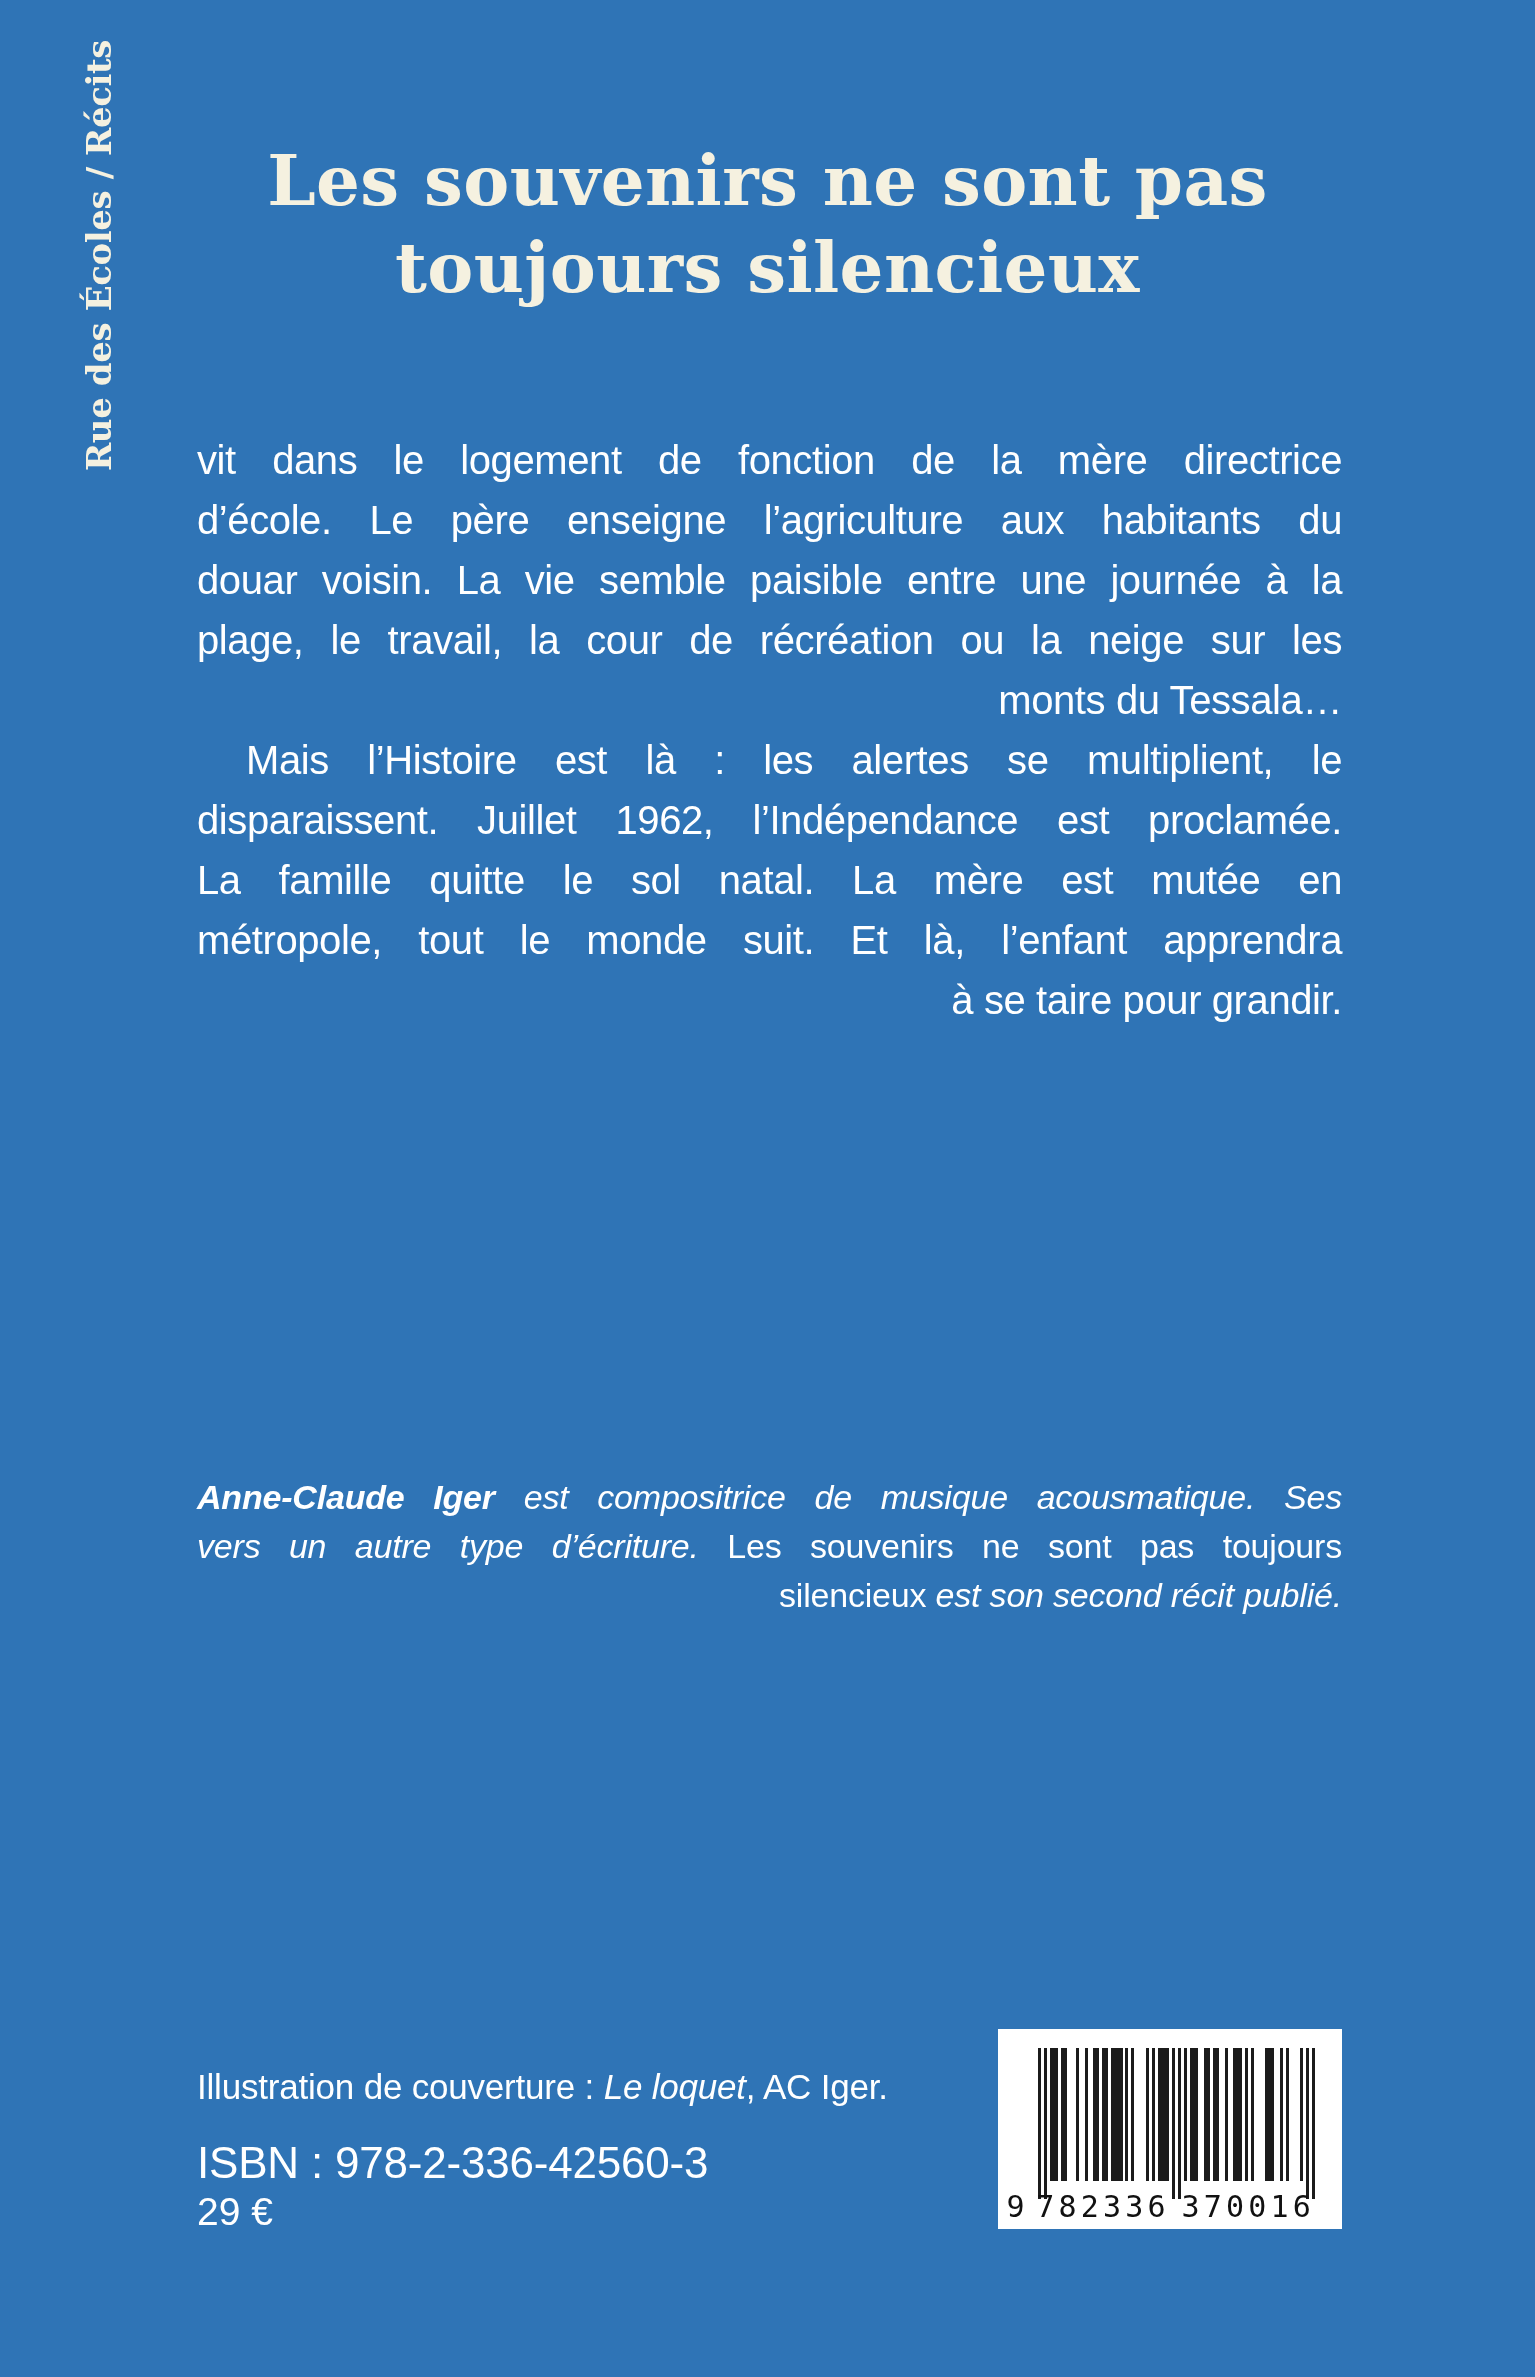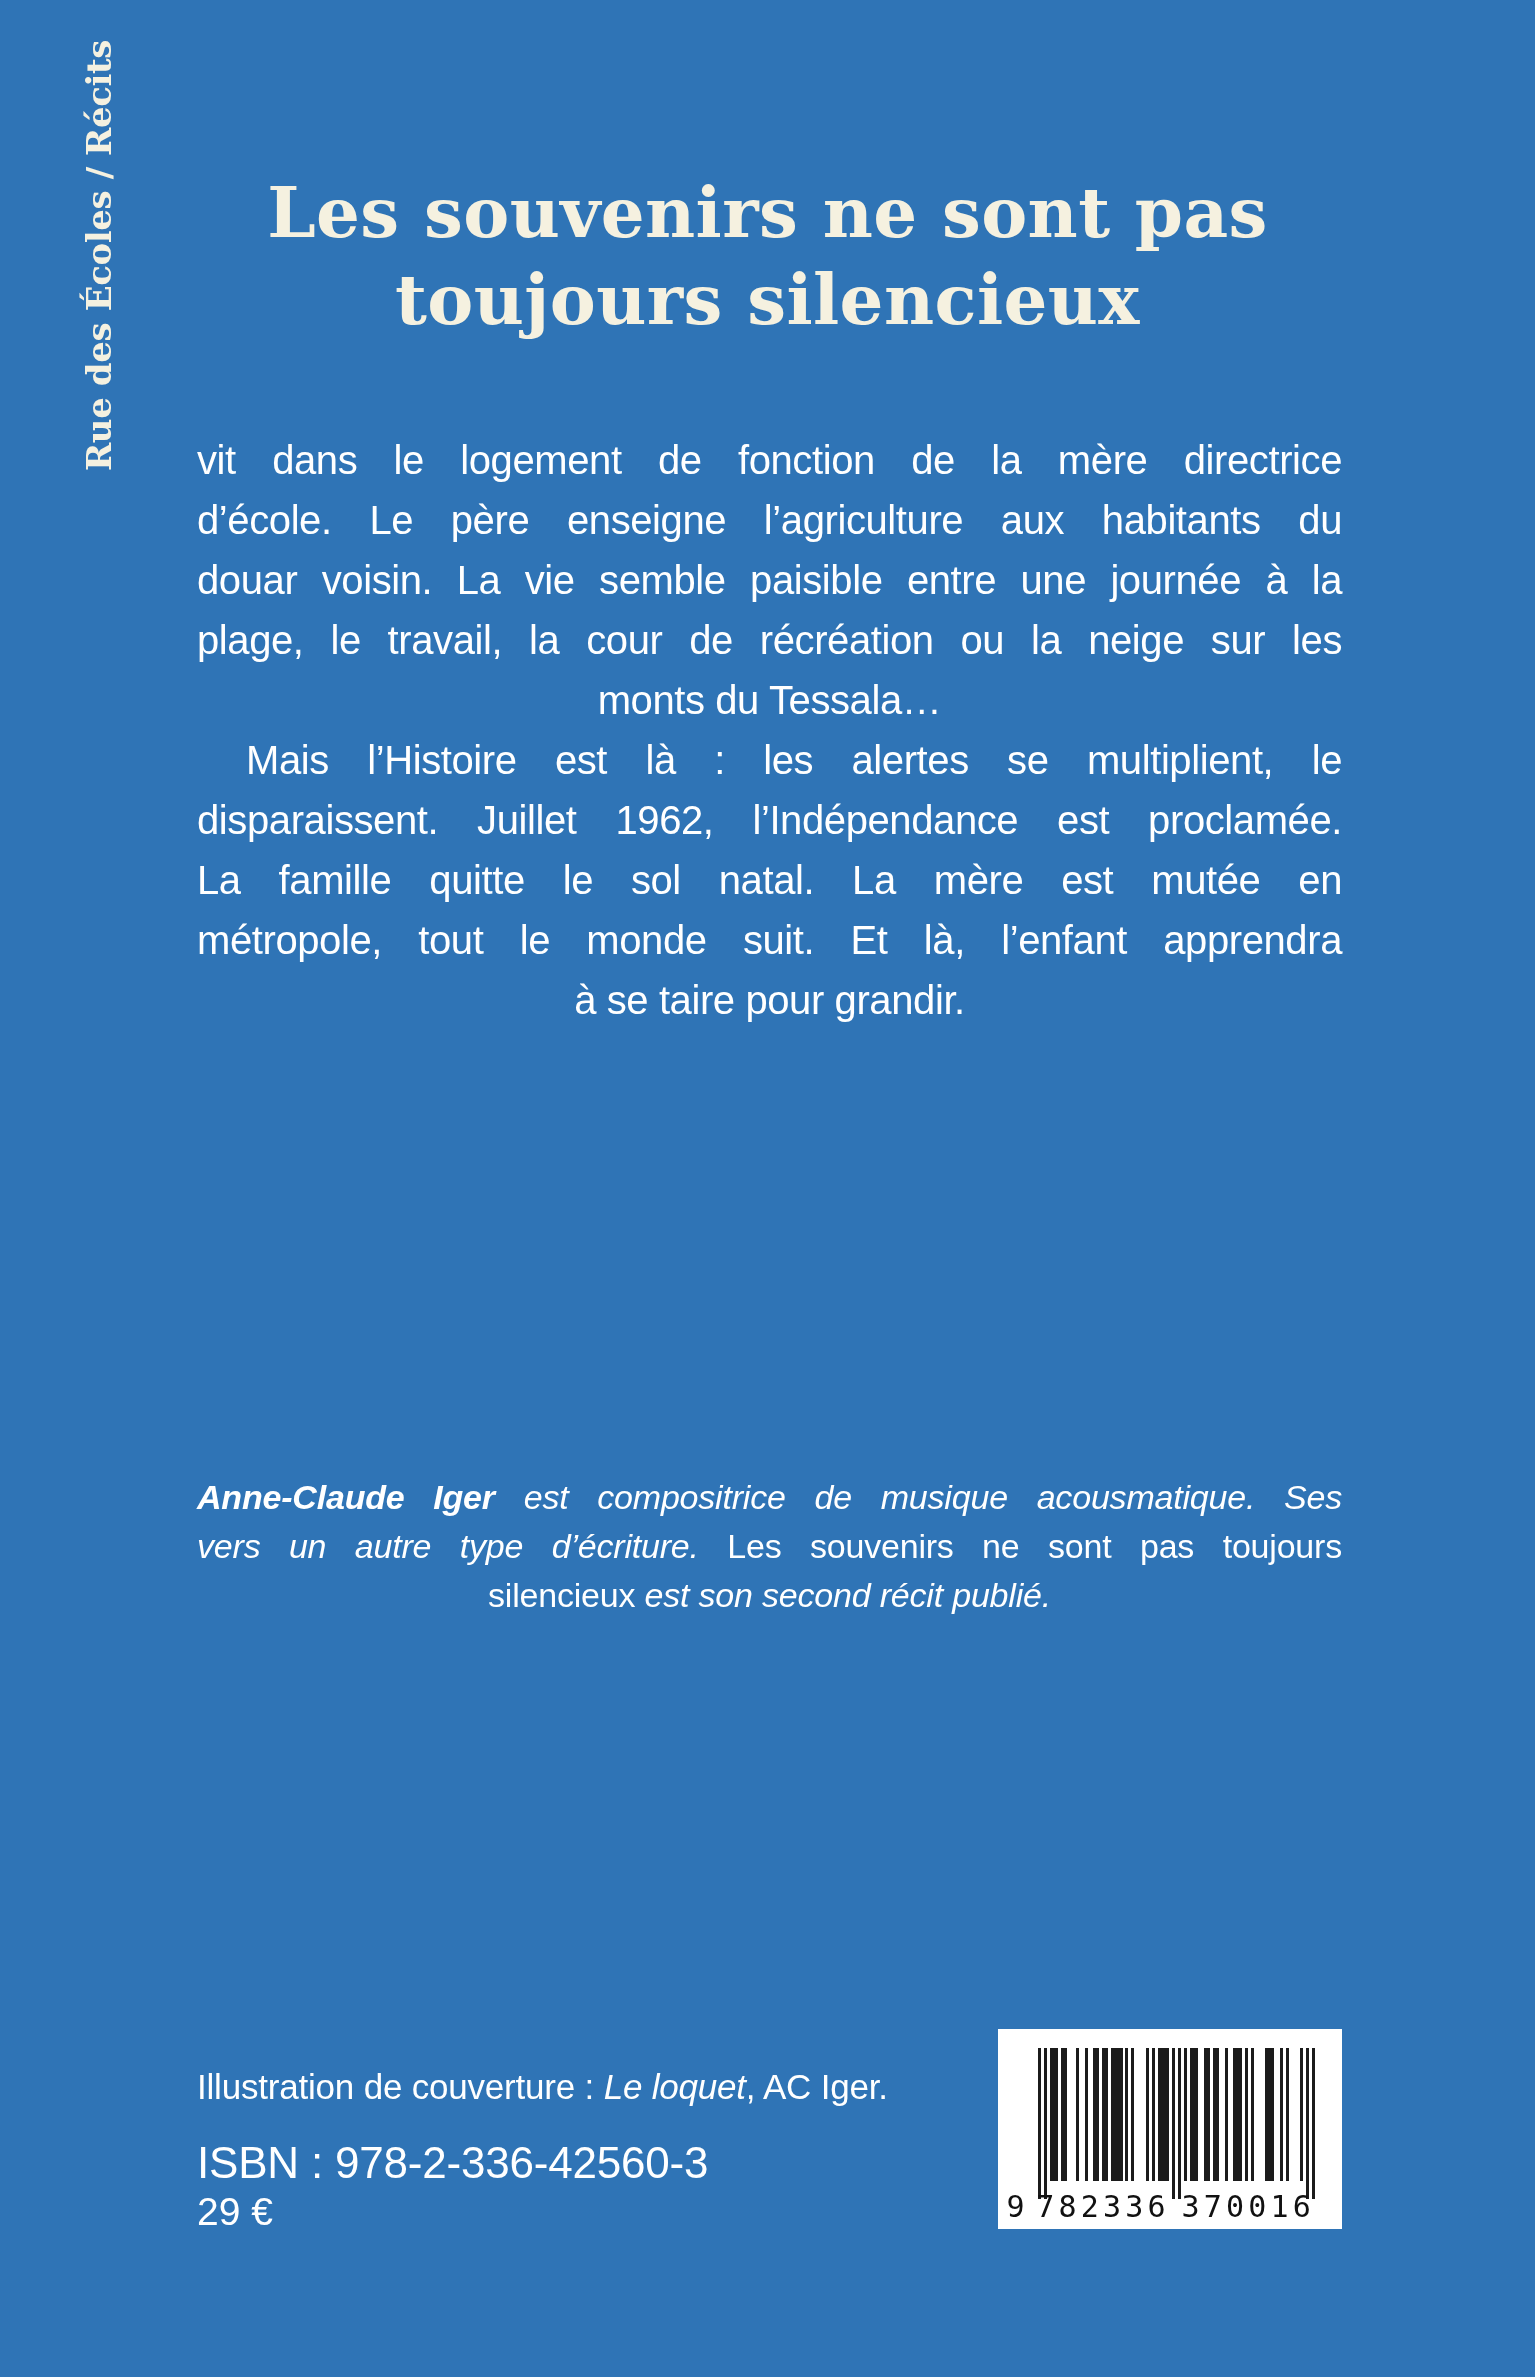--- a/index.html
+++ b/index.html
@@ -28,33 +28,32 @@
   .title{
     position:absolute;
     left:0;right:0;top:137px;
     text-align:center;
     font-family:"DejaVu Serif",serif;
     font-weight:bold;
     font-size:69px;
     line-height:87px;
     letter-spacing:0.4px;
     color:#f5f1e0;
-    margin-top:32px;
   }
   
   .synopsis{
     position:absolute;
     left:197px;top:430px;
     width:1145px;
     font-size:40px;
     line-height:60px;
     letter-spacing:-0.4px;
   }
   .jline{text-align:justify;text-align-last:justify;}
-  .lline{text-align:center;}
+  .lline{text-align:right;}
   .indent{padding-left:49px;}
   
   .bio{
     position:absolute;
     left:197px;top:1473px;
     width:1145px;
     font-size:34px;
     line-height:49px;
     letter-spacing:-0.2px;
   }

